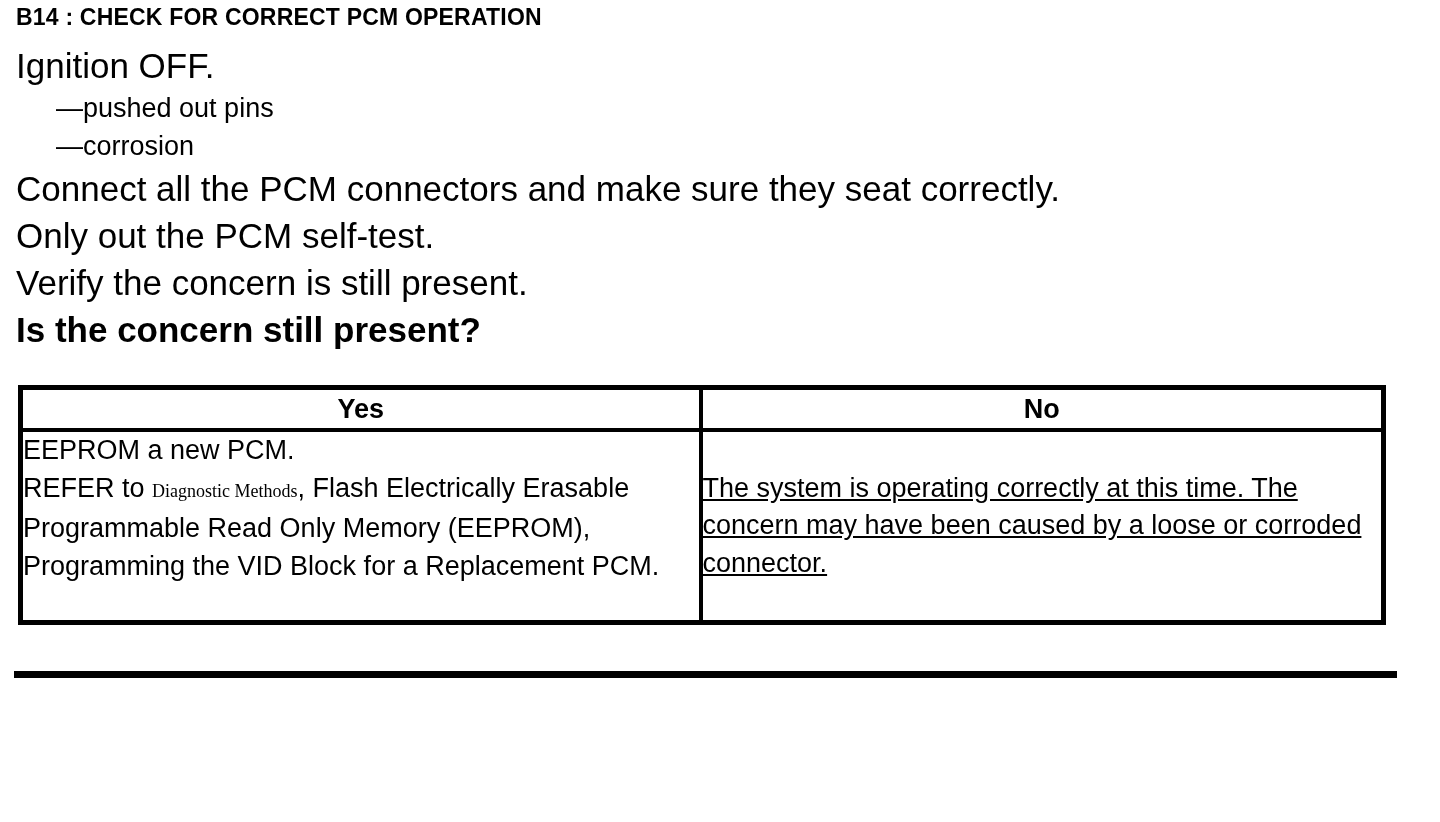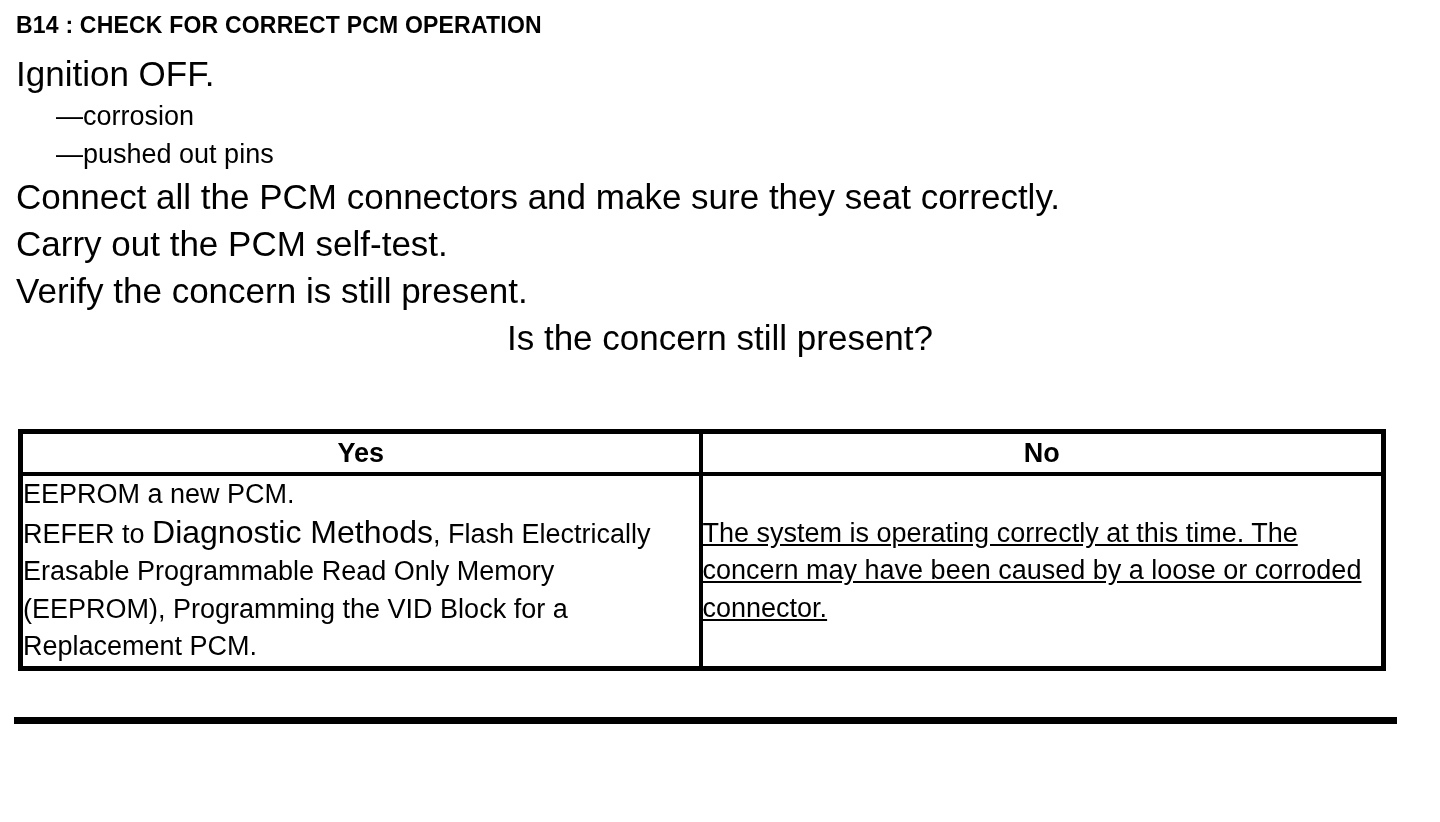--- a/index.html
+++ b/index.html
@@ -7,21 +7,21 @@
     padding: 0;
     background: #ffffff;
     width: 1440px;
     height: 822px;
     overflow: hidden;
     font-family: "Liberation Sans", sans-serif;
     color: #000000;
     -webkit-font-smoothing: none;
   }
   .doc {
-    padding: 10px 0 0 16px;
+    padding: 2px 0 0 16px;
     width: 1408px;
   }
   .title {
     font-size: 23px;
     font-weight: bold;
     line-height: 30px;
     margin: 0;
     letter-spacing: 0.2px;
   }
   .line {
@@ -32,27 +32,26 @@
   .line.first {
     margin-top: 10px;
   }
   .subline {
     font-size: 27px;
     line-height: 38px;
     padding-left: 40px;
     white-space: nowrap;
   }
   .line.bold {
-    font-weight: normal;
-    text-align: center;
+    font-weight: bold;
   }
   table.decision {
     border-collapse: collapse;
     table-layout: fixed;
-    margin-top: 68px;
+    margin-top: 32px;
     margin-left: 2px;
     width: 1363px;
     border: 5px solid #000000;
   }
   table.decision th,
   table.decision td {
     border: 4px solid #000000;
     font-size: 27px;
     padding: 0;
   }
@@ -71,44 +70,45 @@
     line-height: 37.5px;
     height: 188px;
   }
   td.cell-no {
     vertical-align: middle;
     padding: 2px 2px 2px 6px;
     line-height: 37.5px;
     text-decoration: underline;
   }
   .ref-name {
-    font-size: 32px;
+    font-size: 18px;
+    font-family: Liberation Serif, serif;
   }
   .bottom-rule {
     margin-top: 46px;
     margin-left: -2px;
     width: 1383px;
     height: 7px;
     background: #000000;
   }
 </style>
 </head>
 <body>
 
 <div class="doc">
 
   <h1 class="title">B14 : CHECK FOR CORRECT PCM OPERATION</h1>
 
   <div class="line first">Ignition OFF.</div>
 
+  <div class="subline">—pushed out pins</div>
   <div class="subline">—corrosion</div>
-  <div class="subline">—pushed out pins</div>
 
   <div class="line">Connect all the PCM connectors and make sure they seat correctly.</div>
-  <div class="line">Carry out the PCM self-test.</div>
+  <div class="line">Only out the PCM self-test.</div>
   <div class="line">Verify the concern is still present.</div>
 
   <div class="line bold">Is the concern still present?</div>
 
   <table class="decision">
     <colgroup>
       <col class="yes-col">
       <col class="no-col">
     </colgroup>
     <thead>

